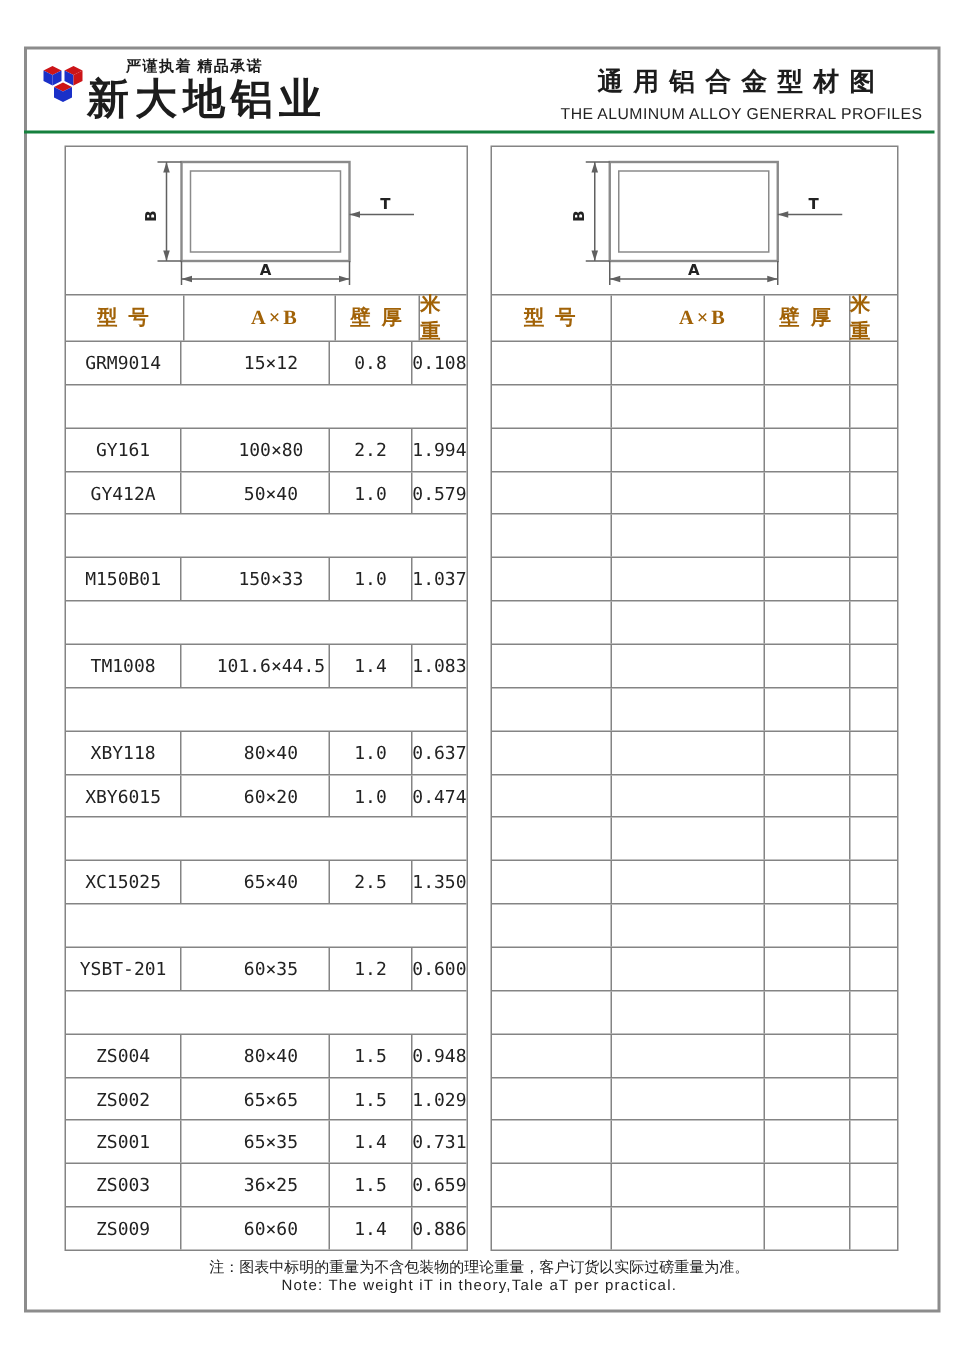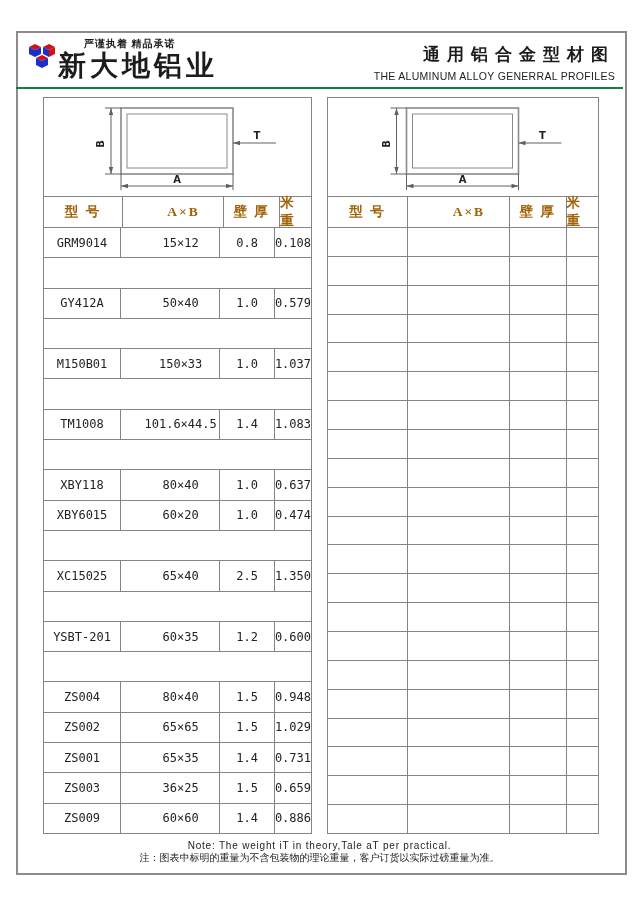--- a/index.html
+++ b/index.html
@@ -8,21 +8,21 @@
   
   #page-border{position:absolute;left:16px;top:31px;width:607px;height:840px;
         border:2px solid #8c8c8c;}
   
   #header-band{position:absolute;left:16px;top:31px;width:607px;height:56px;
         border-bottom:2px solid #15803d;}
   #logo{position:absolute;left:8px;top:11px;}
   #slogan{position:absolute;left:68px;top:6px;font-size:10px;font-weight:bold;letter-spacing:1px;}
   #company{position:absolute;left:42px;top:16px;font-size:28px;font-weight:bold;
         letter-spacing:4px;}
-  #title-wrap{position:absolute;right:8px;top:12px;text-align:right;}
+  #title-wrap{position:absolute;right:8px;top:12px;text-align:center;}
   #doc-title{font-size:17px;letter-spacing:7px;font-weight:bold;}
   #doc-subtitle{font-size:10.5px;margin-top:4px;letter-spacing:0.3px;
         font-family:"Liberation Sans",sans-serif;color:#222;}
   
   .t-table{position:absolute;top:97px;height:735px;border:1px solid #848484;
         display:flex;flex-direction:column;box-sizing:content-box;background:#fff;}
   #table-left{left:43px;width:267px;}
   #table-right{left:327px;width:270px;}
   .diagram-cell{height:98px;flex:none;border-bottom:1px solid #848484;}
   .t-head{height:30px;flex:none;display:flex;border-bottom:1px solid #848484;}
@@ -112,20 +112,26 @@
     </div>
     <div class="t-body">
         <div class="t-row">
           <div class="t-cell c0">GRM9014</div>
           <div class="t-cell c1">15×12</div>
           <div class="t-cell c2">0.8</div>
           <div class="t-cell c3">0.108</div>
         </div>
         <div class="t-row t-blank"></div>
         <div class="t-row">
+          <div class="t-cell c0">GY161</div>
+          <div class="t-cell c1">100×80</div>
+          <div class="t-cell c2">2.2</div>
+          <div class="t-cell c3">1.994</div>
+        </div>
+        <div class="t-row">
           <div class="t-cell c0">GY412A</div>
           <div class="t-cell c1">50×40</div>
           <div class="t-cell c2">1.0</div>
           <div class="t-cell c3">0.579</div>
         </div>
         <div class="t-row t-blank"></div>
         <div class="t-row">
           <div class="t-cell c0">M150B01</div>
           <div class="t-cell c1">150×33</div>
           <div class="t-cell c2">1.0</div>
@@ -357,17 +363,17 @@
         <div class="t-row">
           <div class="t-cell c0"></div>
           <div class="t-cell c1"></div>
           <div class="t-cell c2"></div>
           <div class="t-cell c3"></div>
         </div>
       </div>
   </div>
 
   <div id="footer-notes">
+    <div id="note-cn">注：图表中标明的重量为不含包装物的理论重量，客户订货以实际过磅重量为准。</div>
     <div id="note-en">Note: The weight iT in theory,Tale aT per practical.</div>
-    <div id="note-cn">注：图表中标明的重量为不含包装物的理论重量，客户订货以实际过磅重量为准。</div>
   </div>
 
 </div>
 
 </body></html>

